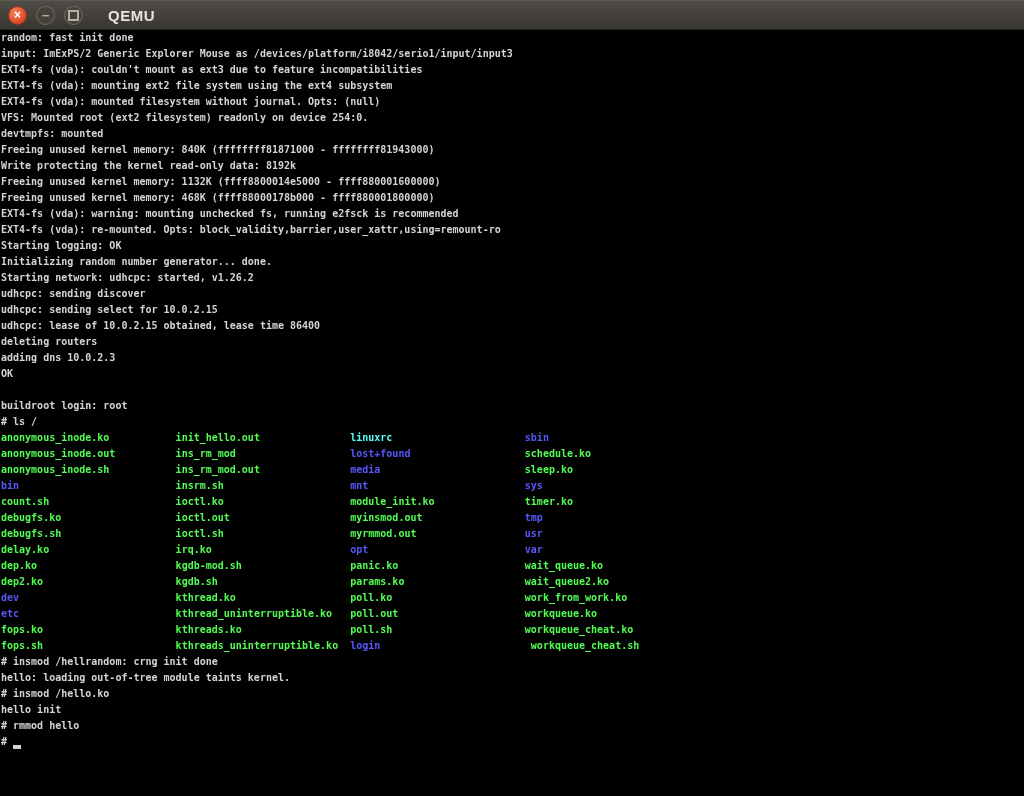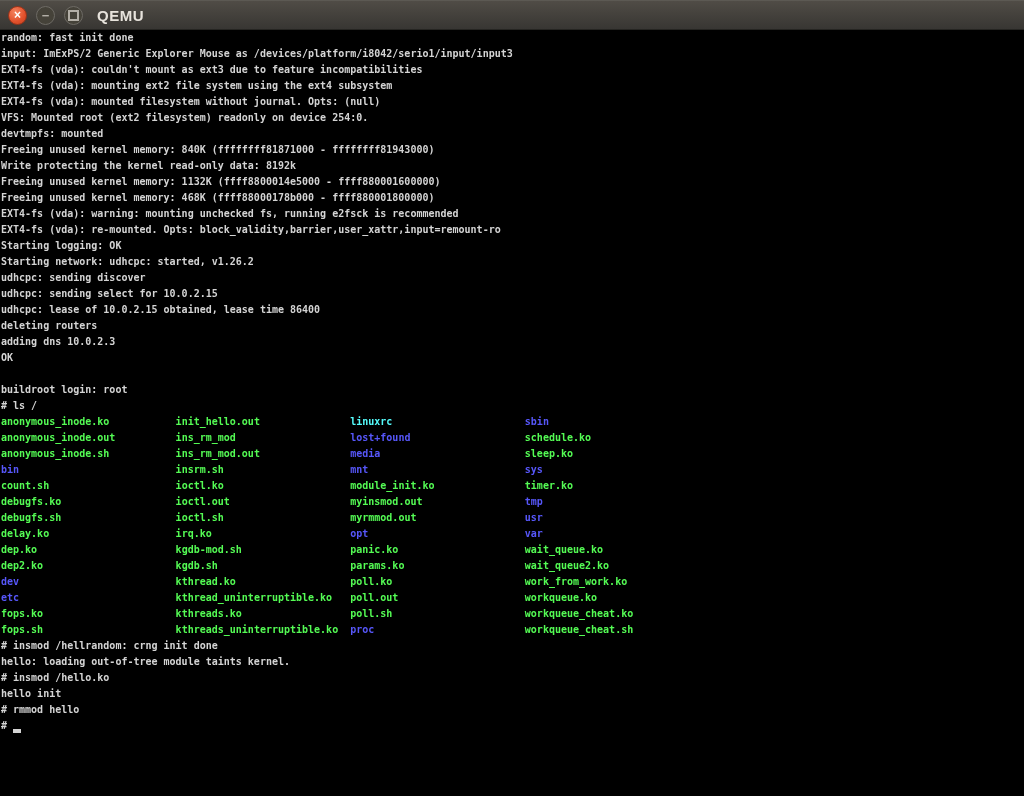--- a/index.html
+++ b/index.html
@@ -35,21 +35,21 @@
   .btn-plain{
     background:#454239;
     border:1px solid #6d6a64;
     color:#b3afa7;font-size:13px;font-weight:bold;line-height:1;
   }
   .btn-glyph{transform:translateY(-0.5px);}
   .max-square{
     width:7px;height:7px;border:2px solid #b3afa7;display:block;
   }
   .titlebar .title{
-    margin-left:5px;color:var(--title-fg);font-size:15px;font-weight:bold;
+    margin-left:16px;color:var(--title-fg);font-size:15px;font-weight:bold;
     letter-spacing:0.5px;
   }
   .terminal{
     flex:1 1 auto;background:var(--bg);overflow:hidden;position:relative;
     font-family:"DejaVu Sans Mono","Liberation Mono",monospace;
     font-size:10px;line-height:16px;font-weight:bold;
     padding:0 11px 0 1px;
   }
   .term-line{white-space:pre;height:16px;}
   .seg-fg{color:var(--fg);}
@@ -85,22 +85,23 @@
         <div class="term-line"><span class="seg-fg">EXT4-fs (vda): couldn't mount as ext3 due to feature incompatibilities</span></div>
         <div class="term-line"><span class="seg-fg">EXT4-fs (vda): mounting ext2 file system using the ext4 subsystem</span></div>
         <div class="term-line"><span class="seg-fg">EXT4-fs (vda): mounted filesystem without journal. Opts: (null)</span></div>
         <div class="term-line"><span class="seg-fg">VFS: Mounted root (ext2 filesystem) readonly on device 254:0.</span></div>
         <div class="term-line"><span class="seg-fg">devtmpfs: mounted</span></div>
         <div class="term-line"><span class="seg-fg">Freeing unused kernel memory: 840K (ffffffff81871000 - ffffffff81943000)</span></div>
         <div class="term-line"><span class="seg-fg">Write protecting the kernel read-only data: 8192k</span></div>
         <div class="term-line"><span class="seg-fg">Freeing unused kernel memory: 1132K (ffff8800014e5000 - ffff880001600000)</span></div>
         <div class="term-line"><span class="seg-fg">Freeing unused kernel memory: 468K (ffff88000178b000 - ffff880001800000)</span></div>
         <div class="term-line"><span class="seg-fg">EXT4-fs (vda): warning: mounting unchecked fs, running e2fsck is recommended</span></div>
-        <div class="term-line"><span class="seg-fg">EXT4-fs (vda): re-mounted. Opts: block_validity,barrier,user_xattr,input=remount-ro</span></div>
+        <div class="term-line"><span class="seg-fg">EXT4-fs (vda): re-mounted. Opts: block_validity,barrier,user_xattr,using=remount-ro</span></div>
         <div class="term-line"><span class="seg-fg">Starting logging: OK</span></div>
+        <div class="term-line"><span class="seg-fg">Initializing random number generator... done.</span></div>
         <div class="term-line"><span class="seg-fg">Starting network: udhcpc: started, v1.26.2</span></div>
         <div class="term-line"><span class="seg-fg">udhcpc: sending discover</span></div>
         <div class="term-line"><span class="seg-fg">udhcpc: sending select for 10.0.2.15</span></div>
         <div class="term-line"><span class="seg-fg">udhcpc: lease of 10.0.2.15 obtained, lease time 86400</span></div>
         <div class="term-line"><span class="seg-fg">deleting routers</span></div>
         <div class="term-line"><span class="seg-fg">adding dns 10.0.2.3</span></div>
         <div class="term-line"><span class="seg-fg">OK</span></div>
         <div class="term-line"><span class="seg-fg"></span></div>
         <div class="term-line"><span class="seg-fg">buildroot login: root</span></div>
         <div class="term-line"><span class="seg-fg"># ls /</span></div>
@@ -110,21 +111,21 @@
         <div class="term-line"><span class="seg-b">bin                          </span><span class="seg-g">insrm.sh                     </span><span class="seg-b">mnt                          </span><span class="seg-b">sys</span></div>
         <div class="term-line"><span class="seg-g">count.sh                     </span><span class="seg-g">ioctl.ko                     </span><span class="seg-g">module_init.ko               </span><span class="seg-g">timer.ko</span></div>
         <div class="term-line"><span class="seg-g">debugfs.ko                   </span><span class="seg-g">ioctl.out                    </span><span class="seg-g">myinsmod.out                 </span><span class="seg-b">tmp</span></div>
         <div class="term-line"><span class="seg-g">debugfs.sh                   </span><span class="seg-g">ioctl.sh                     </span><span class="seg-g">myrmmod.out                  </span><span class="seg-b">usr</span></div>
         <div class="term-line"><span class="seg-g">delay.ko                     </span><span class="seg-g">irq.ko                       </span><span class="seg-b">opt                          </span><span class="seg-b">var</span></div>
         <div class="term-line"><span class="seg-g">dep.ko                       </span><span class="seg-g">kgdb-mod.sh                  </span><span class="seg-g">panic.ko                     </span><span class="seg-g">wait_queue.ko</span></div>
         <div class="term-line"><span class="seg-g">dep2.ko                      </span><span class="seg-g">kgdb.sh                      </span><span class="seg-g">params.ko                    </span><span class="seg-g">wait_queue2.ko</span></div>
         <div class="term-line"><span class="seg-b">dev                          </span><span class="seg-g">kthread.ko                   </span><span class="seg-g">poll.ko                      </span><span class="seg-g">work_from_work.ko</span></div>
         <div class="term-line"><span class="seg-b">etc                          </span><span class="seg-g">kthread_uninterruptible.ko   </span><span class="seg-g">poll.out                     </span><span class="seg-g">workqueue.ko</span></div>
         <div class="term-line"><span class="seg-g">fops.ko                      </span><span class="seg-g">kthreads.ko                  </span><span class="seg-g">poll.sh                      </span><span class="seg-g">workqueue_cheat.ko</span></div>
-        <div class="term-line"><span class="seg-g">fops.sh                      </span><span class="seg-g">kthreads_uninterruptible.ko  </span><span class="seg-b">proc                         </span><span class="seg-g">workqueue_cheat.sh</span></div>
+        <div class="term-line"><span class="seg-g">fops.sh                      </span><span class="seg-g">kthreads_uninterruptible.ko  </span><span class="seg-b">login                         </span><span class="seg-g">workqueue_cheat.sh</span></div>
         <div class="term-line"><span class="seg-fg"># insmod /hellrandom: crng init done</span></div>
         <div class="term-line"><span class="seg-fg">hello: loading out-of-tree module taints kernel.</span></div>
         <div class="term-line"><span class="seg-fg"># insmod /hello.ko</span></div>
         <div class="term-line"><span class="seg-fg">hello init</span></div>
         <div class="term-line"><span class="seg-fg"># rmmod hello</span></div>
       </div>
     <div class="term-line"><span class="seg-fg"># </span><span class="cursor"></span></div>
   </div>
 </div>
 

